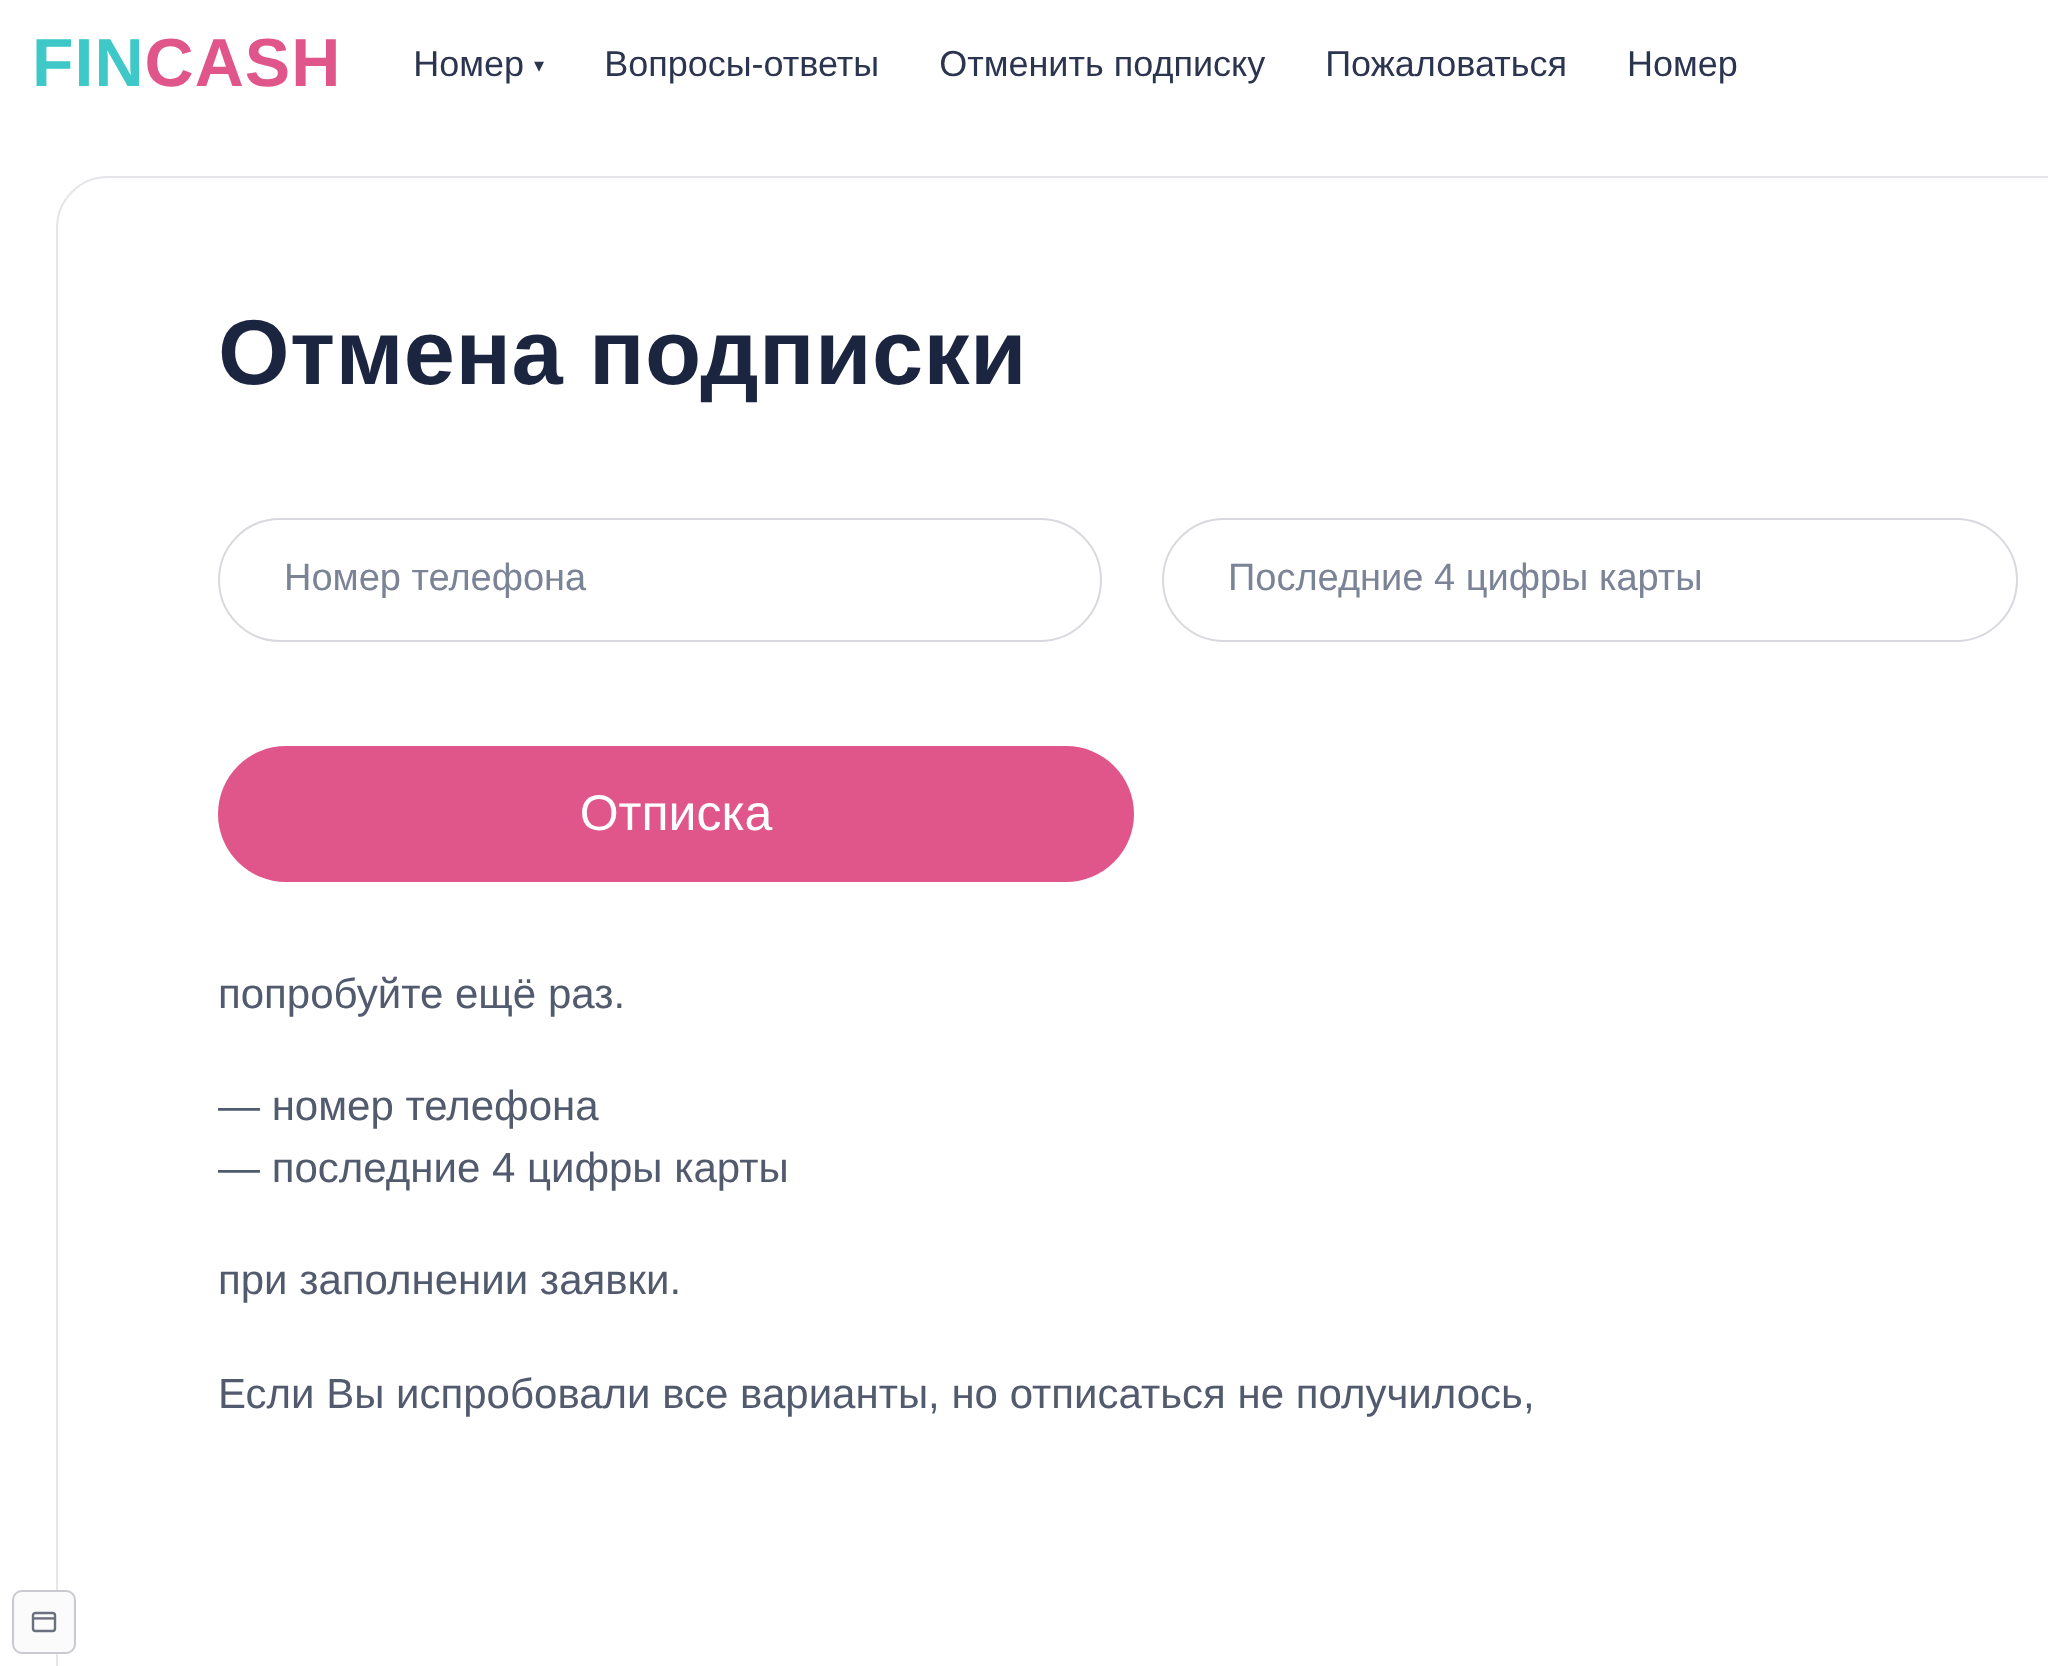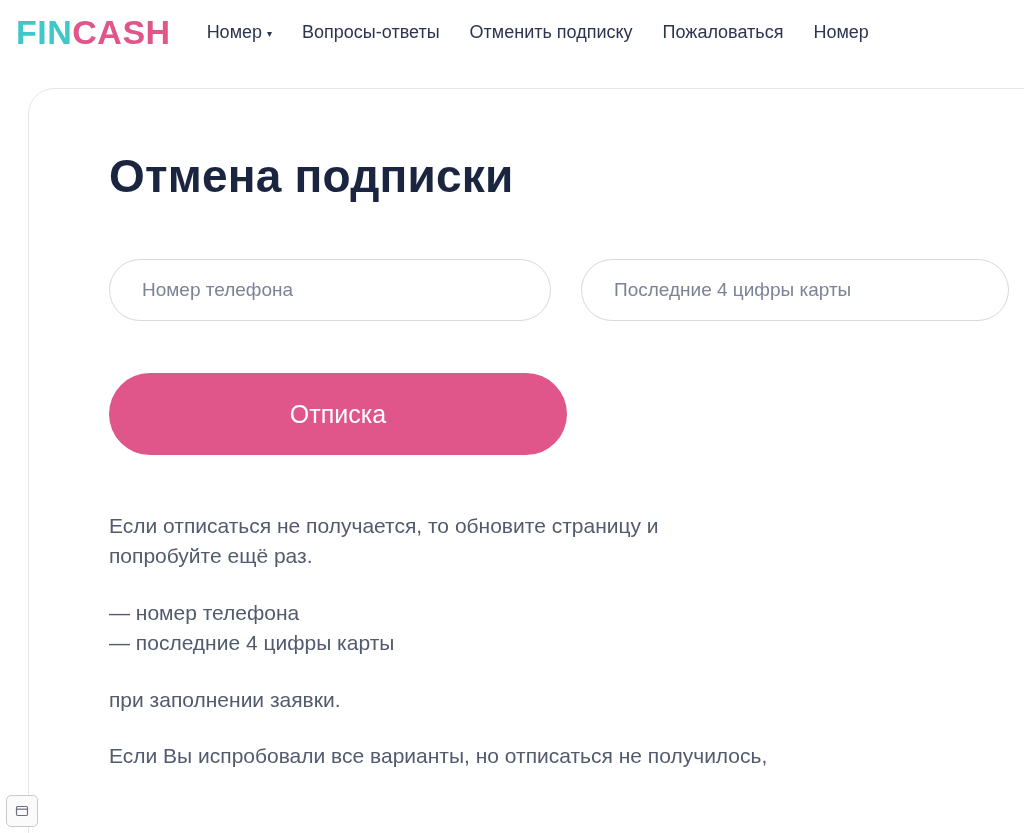--- a/index.html
+++ b/index.html
@@ -103,30 +103,30 @@
     color: #2c3550;
     width: 100%;
     background: transparent;
   }
   .field input::placeholder {
     color: #7b8396;
   }
 
   .submit-btn {
     width: 458px;
-    height: 82px;
+    height: 68px;
     border-radius: 47px;
     background: #e0558a;
     border: none;
     color: #ffffff;
     font-size: 25px;
     font-family: "Liberation Sans", sans-serif;
     cursor: pointer;
     display: block;
-    margin-bottom: 56px;
+    margin-bottom: 42px;
   }
 
   .para {
     font-size: 21px;
     line-height: 1.45;
     color: #525a6e;
     max-width: 900px;
     margin: 0 0 26px 0;
   }
   .para .line { display: block; }
@@ -184,21 +184,20 @@
       <input type="text" placeholder="Номер телефона" style="">
     </div>
     <div class="field card4">
       <input type="text" placeholder="Последние 4 цифры карты" style="">
     </div>
   </div>
 
   <button class="submit-btn">Отписка</button>
 
   <p class="para">
-    <span class="line">Если отписаться не получается, то обновите страницу и</span>
     <span class="line">попробуйте ещё раз.</span>
   </p>
 
   <p class="para">
     <span class="line">— номер телефона</span>
     <span class="line">— последние 4 цифры карты</span>
   </p>
 
   <p class="para">
     <span class="line">при заполнении заявки.</span>

